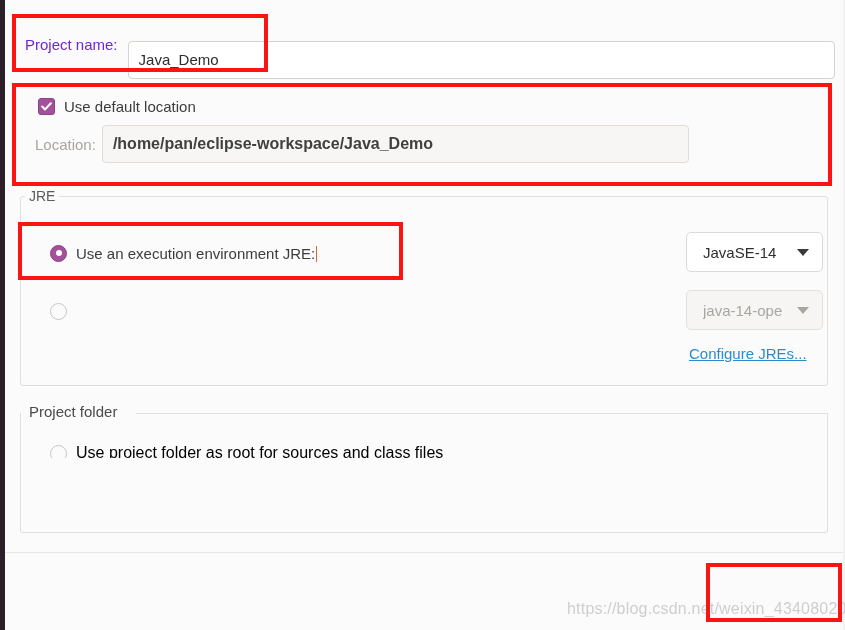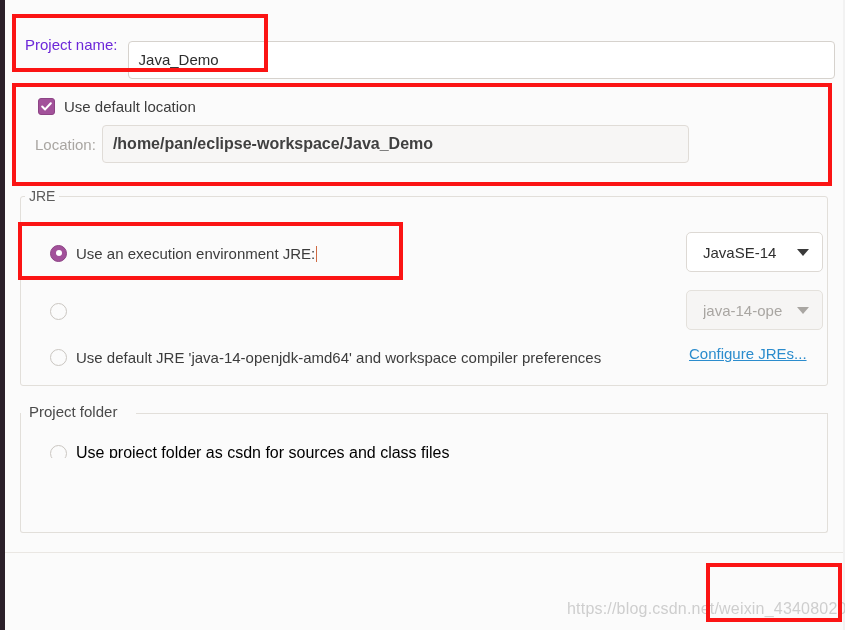--- a/index.html
+++ b/index.html
@@ -376,35 +376,31 @@
 
     <div class="radio-row r2">
       <span class="rb"></span>
     </div>
 
     <div class="combo combo-specific">
       <span class="lab">java-14-ope</span>
       <span class="arrow"></span>
     </div>
 
-    <div class="radio-row r3">
-      <span class="rb"></span>
-      <span class="txt">Use default JRE 'java-14-openjdk-amd64' and workspace compiler preferences</span>
-    </div>
 
     <a class="link-configure" href="#">Configure JREs...</a>
 
     <div class="group-layout"></div>
     <div class="group-layout-topline right"></div>
     <div class="group-layout-label">Project folder</div>
 
     <div class="clipped-row">
       <div class="inner">
         <span class="rb"></span>
-        <span class="txt">Use project folder as csdn for sources and class files</span>
+        <span class="txt">Use project folder as root for sources and class files</span>
       </div>
     </div>
 
   </div>
 
   <div class="btnbar">
     
 
     
     

